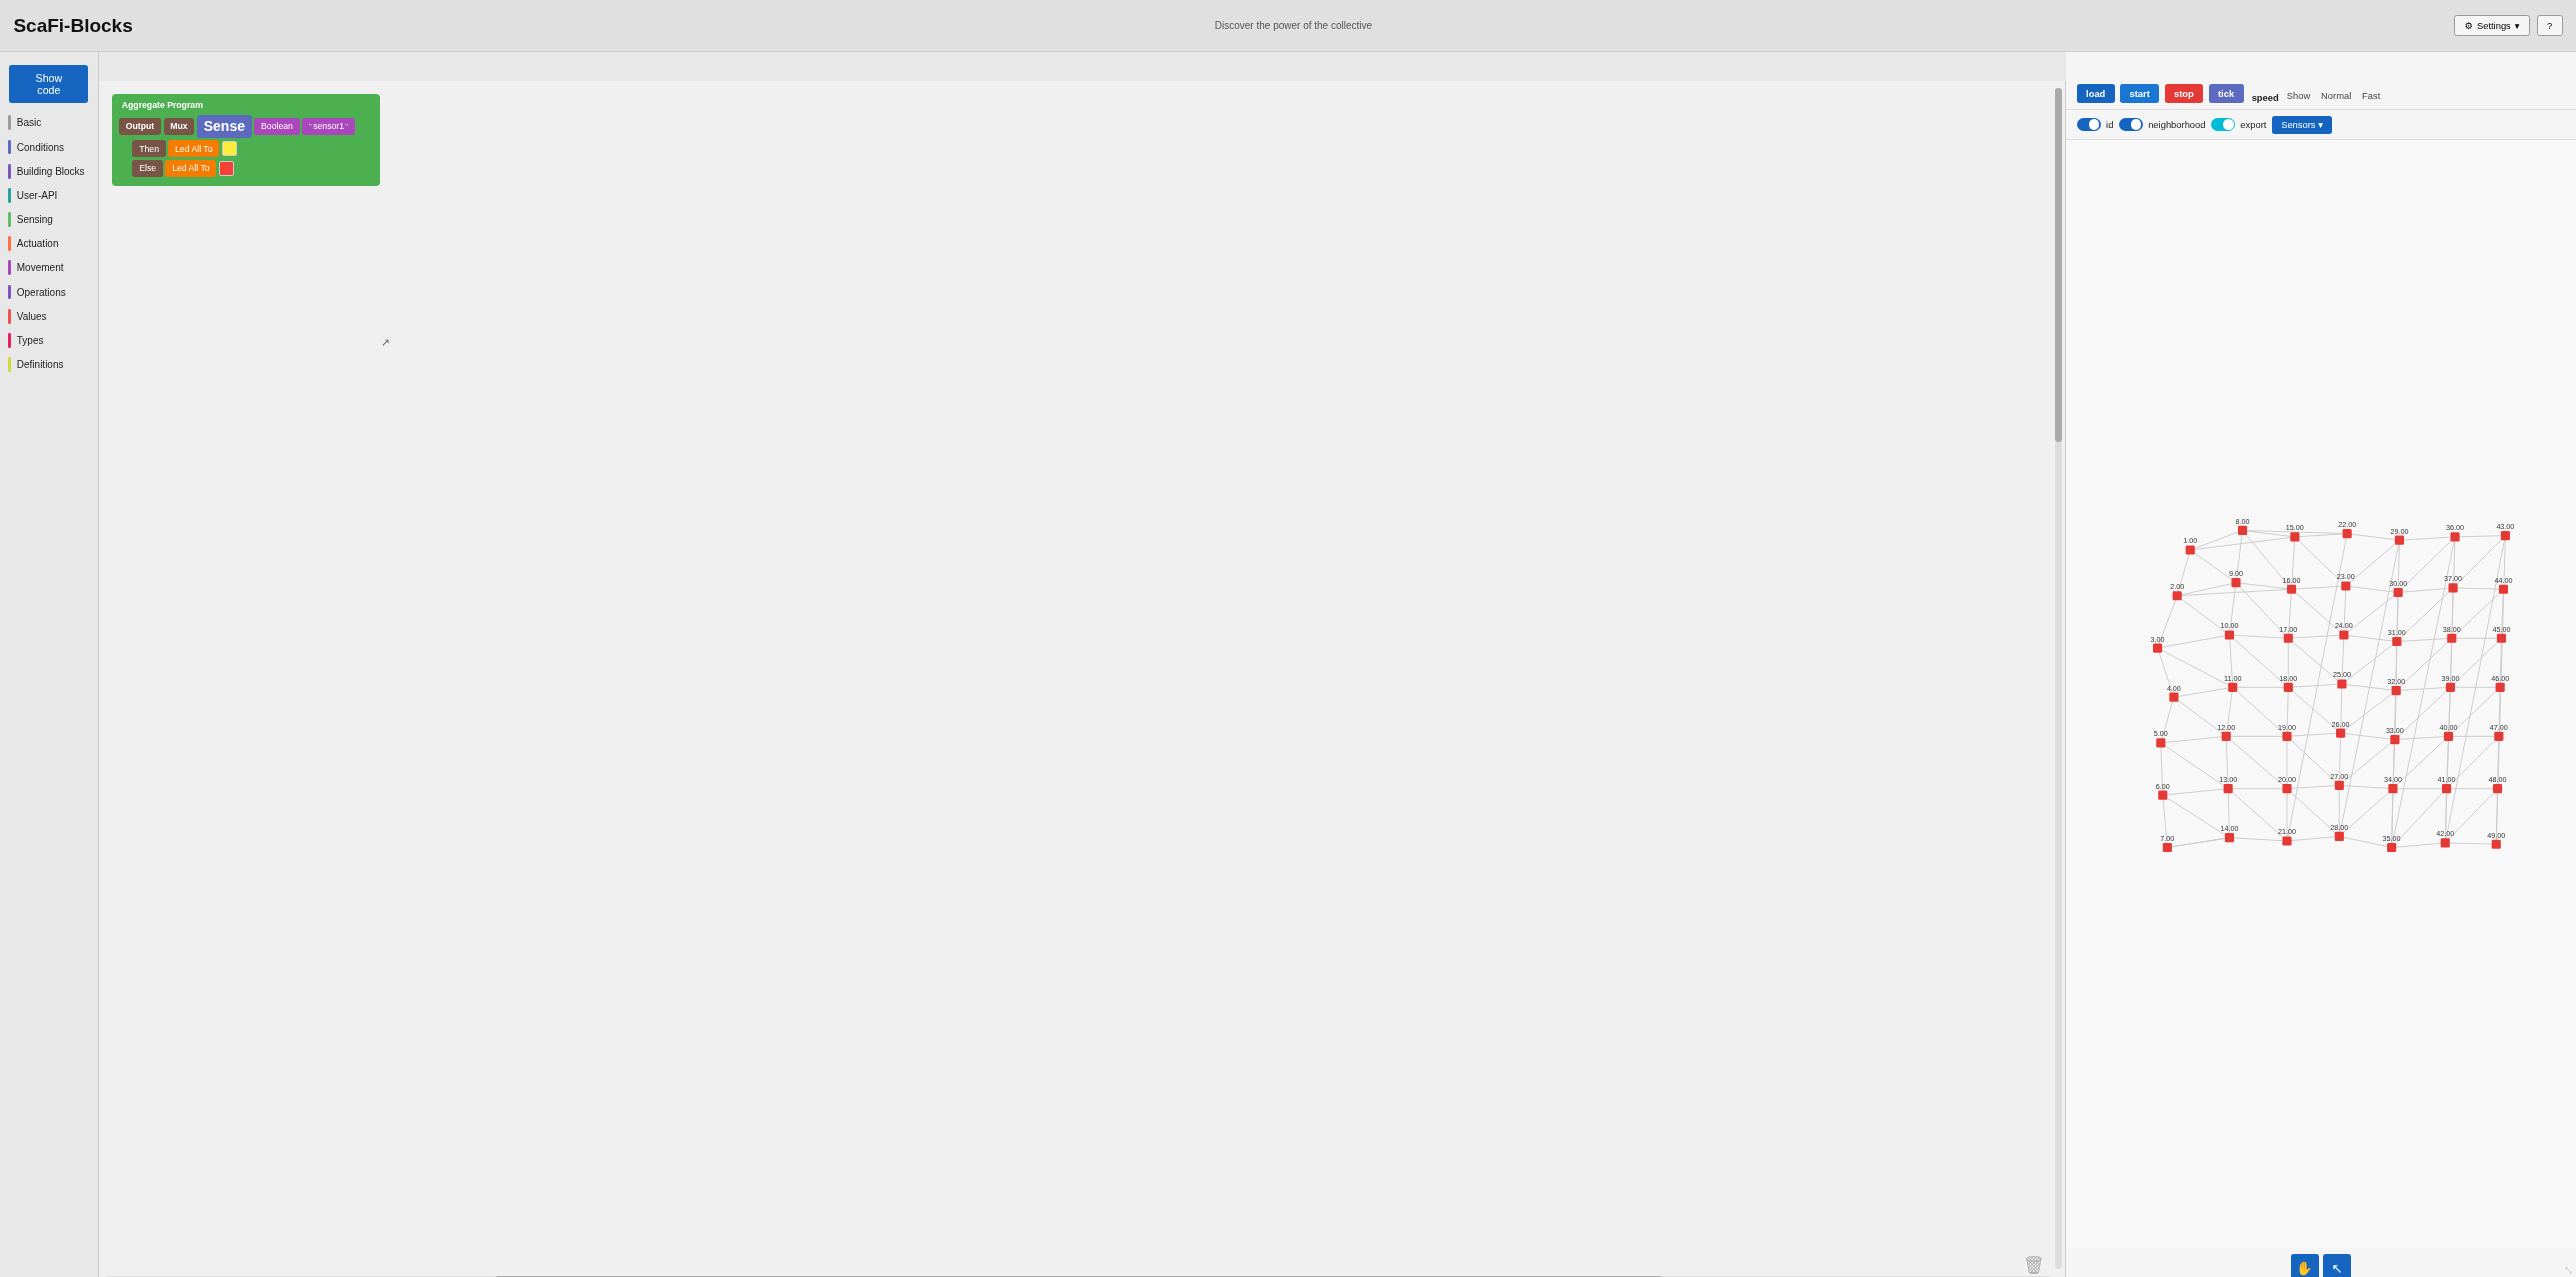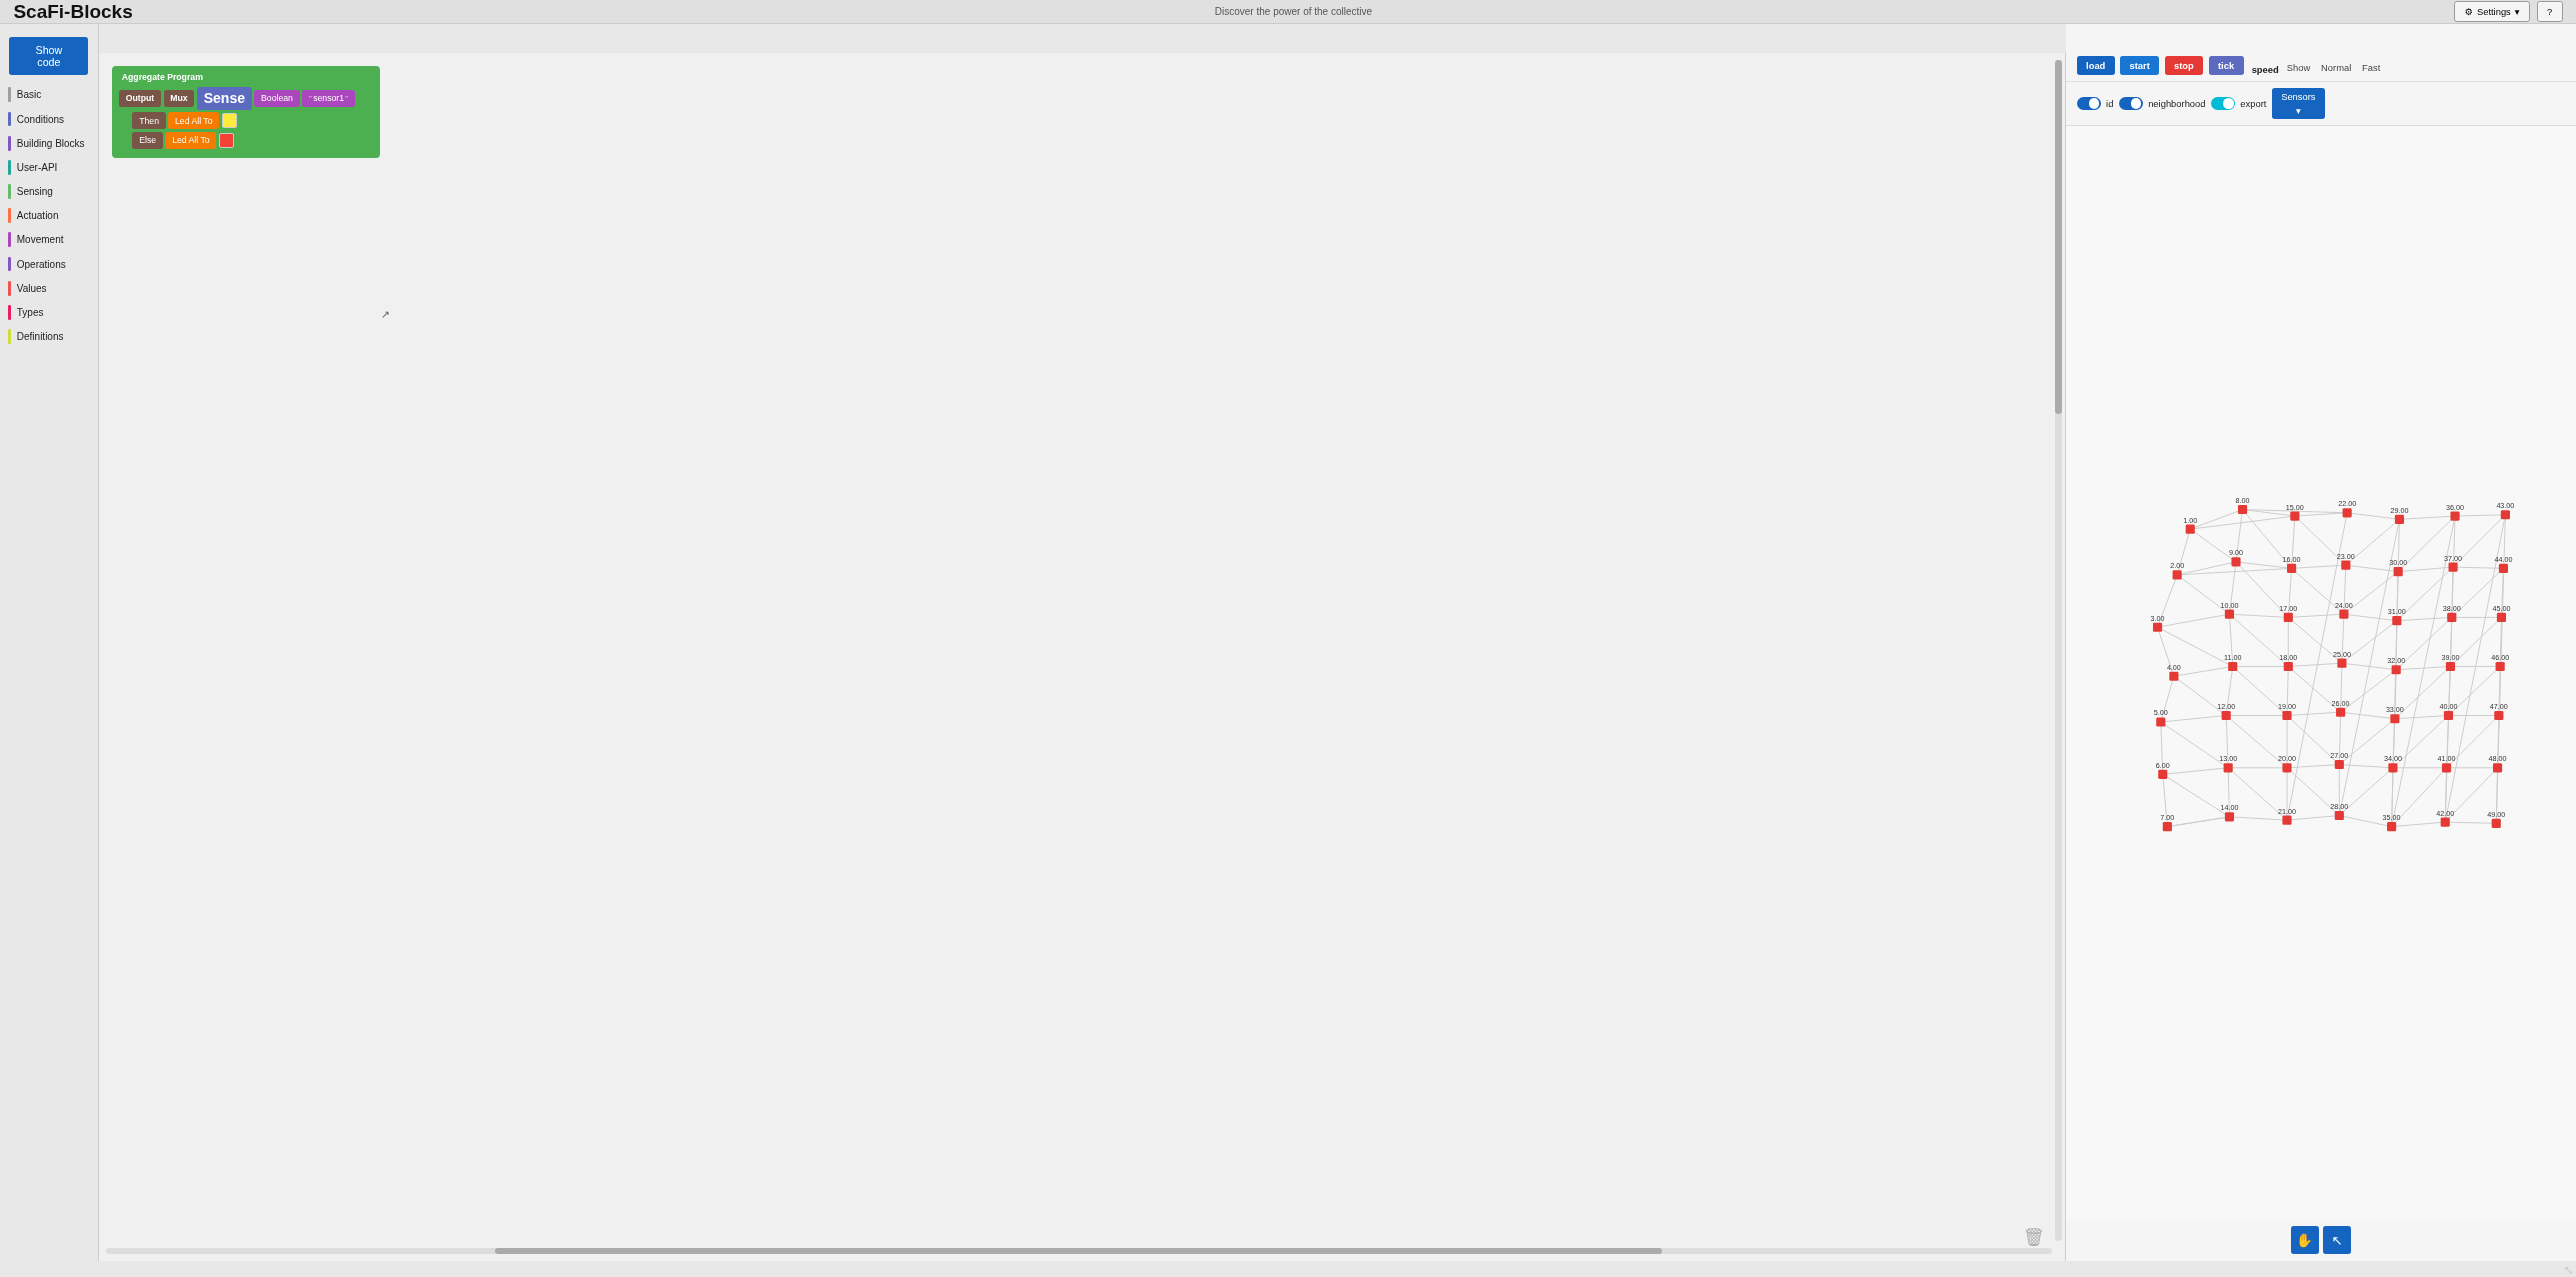--- a/index.html
+++ b/index.html
@@ -6,21 +6,21 @@
     body { font-family: Arial, sans-serif; background: #e8e8e8; min-height: 100vh; }
 
     
     #header {
       display: flex;
       align-items: center;
       justify-content: space-between;
       background: #e0e0e0;
       padding: 5.4px 13.4px;
       border-bottom: 0.7px solid #ccc;
-      height: 24px;
+      height: 52px;
     }
     #app-title {
       font-size: 19px;
       font-weight: bold;
       color: #111;
     }
     #header-tagline {
       color: #555;
       font-size: 10px;
       flex: 1;
@@ -342,21 +342,20 @@
       background: #1565c0;
       color: white;
       border: none;
       padding: 3.4px 9.4px;
       border-radius: 2.7px;
       font-size: 9.4px;
       cursor: pointer;
       display: flex;
       align-items: center;
       gap: 2.7px;
-      flex-direction: column;
     }
 
     
     #network-graph {
       flex: 1;
       position: relative;
       overflow: hidden;
       background: #f8f8f8;
     }
     #network-svg {

